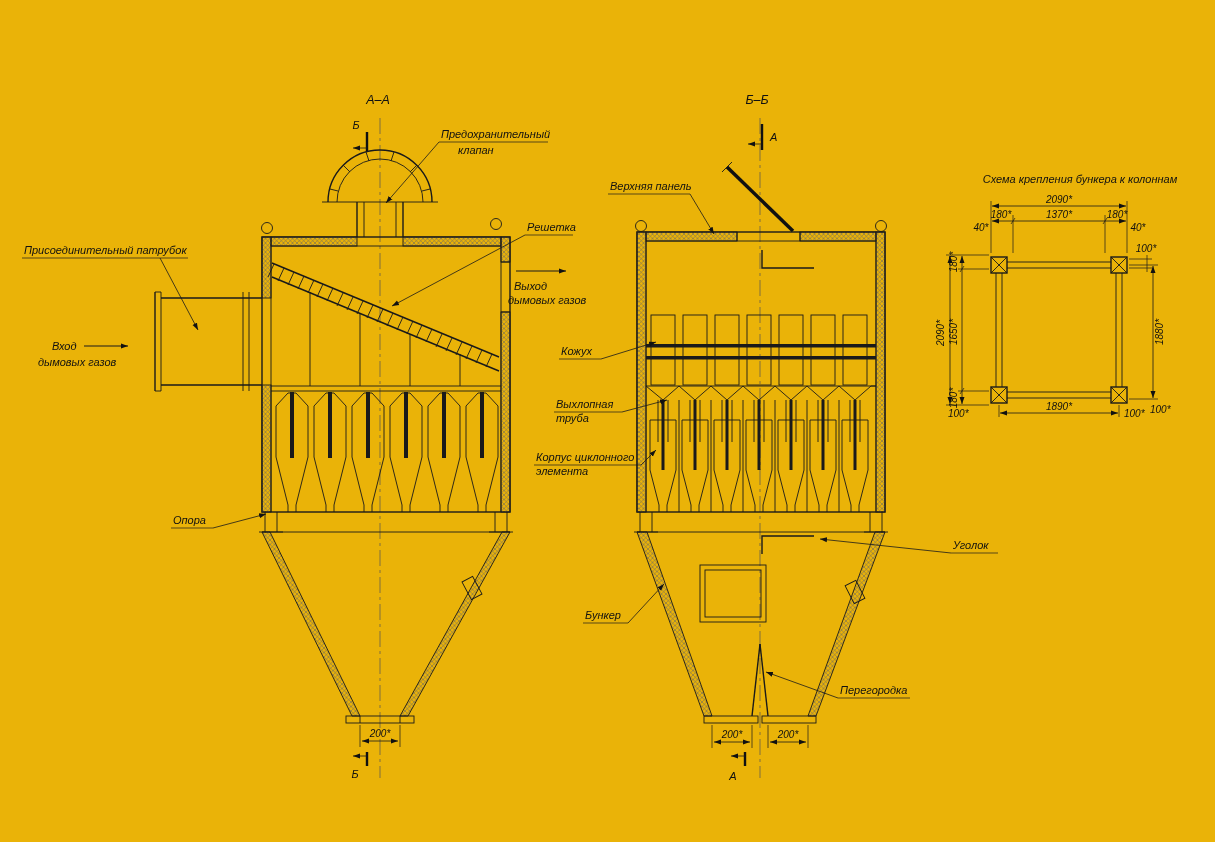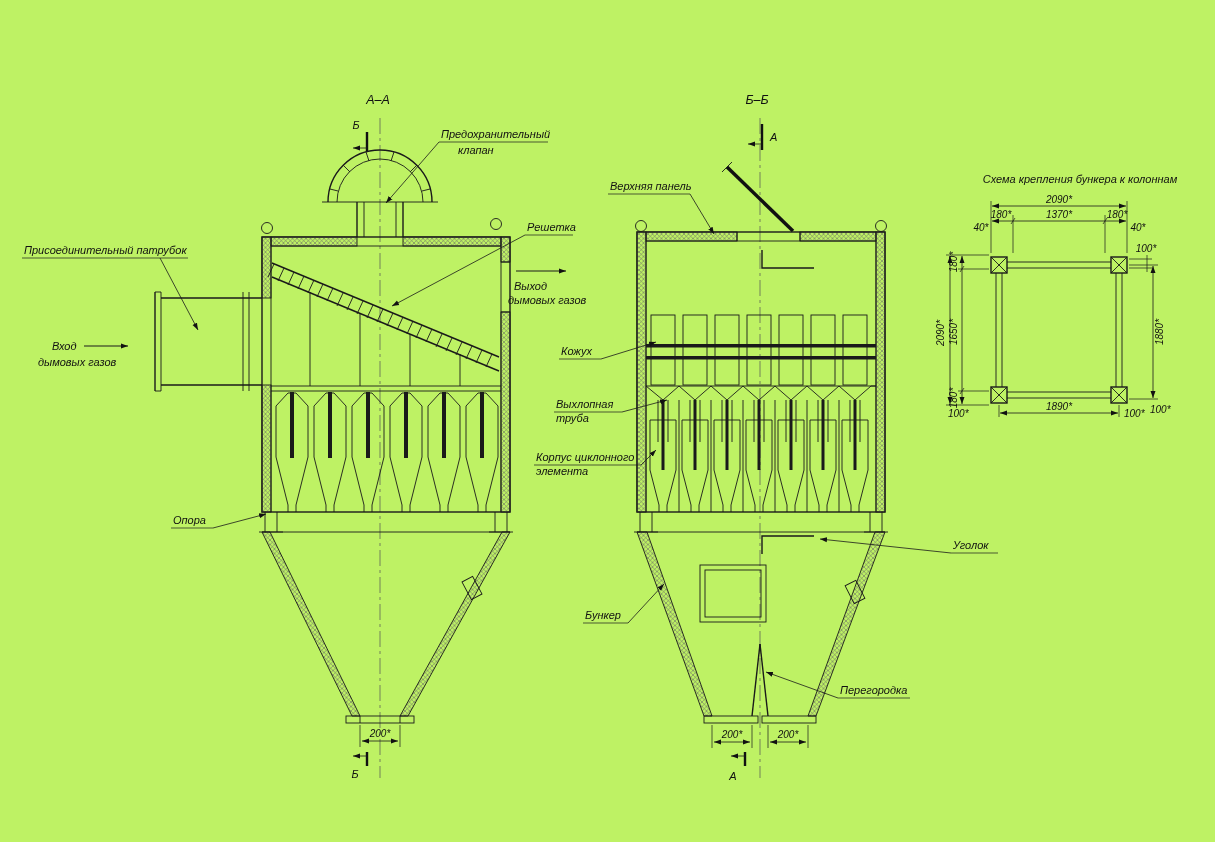--- a/index.html
+++ b/index.html
@@ -1,16 +1,16 @@
 <!DOCTYPE html>
 <html><head>
 <meta charset="utf-8">
 <style>
   html,body { margin:0; padding:0; background:#f3f3f3; }
-  .canvas { width:1215px; height:842px; background:#bef264; position:relative; overflow:hidden; }
+  .canvas { width:1215px; height:842px; background:#eab308; position:relative; overflow:hidden; }
   svg { display:block; }
   
   .ln   { stroke:#1a1a1a; stroke-width:0.9; fill:none; }
   .ln2  { stroke:#1a1a1a; stroke-width:1.4; fill:none; }
   .thk  { stroke:#111;    stroke-width:3.5; fill:none; }
   .cut  { stroke:#111;    stroke-width:2.4; fill:none; }
   .cl   { stroke:#555;    stroke-width:0.7; fill:none; stroke-dasharray:16 4 3 4; }
   .wall { fill:url(#mesh); stroke:#1a1a1a; stroke-width:0.9; }
   .solid{ fill:#1a1a1a; stroke:none; }
   .lead { stroke:#1a1a1a; stroke-width:0.8; fill:none; marker-end:url(#arw); }

